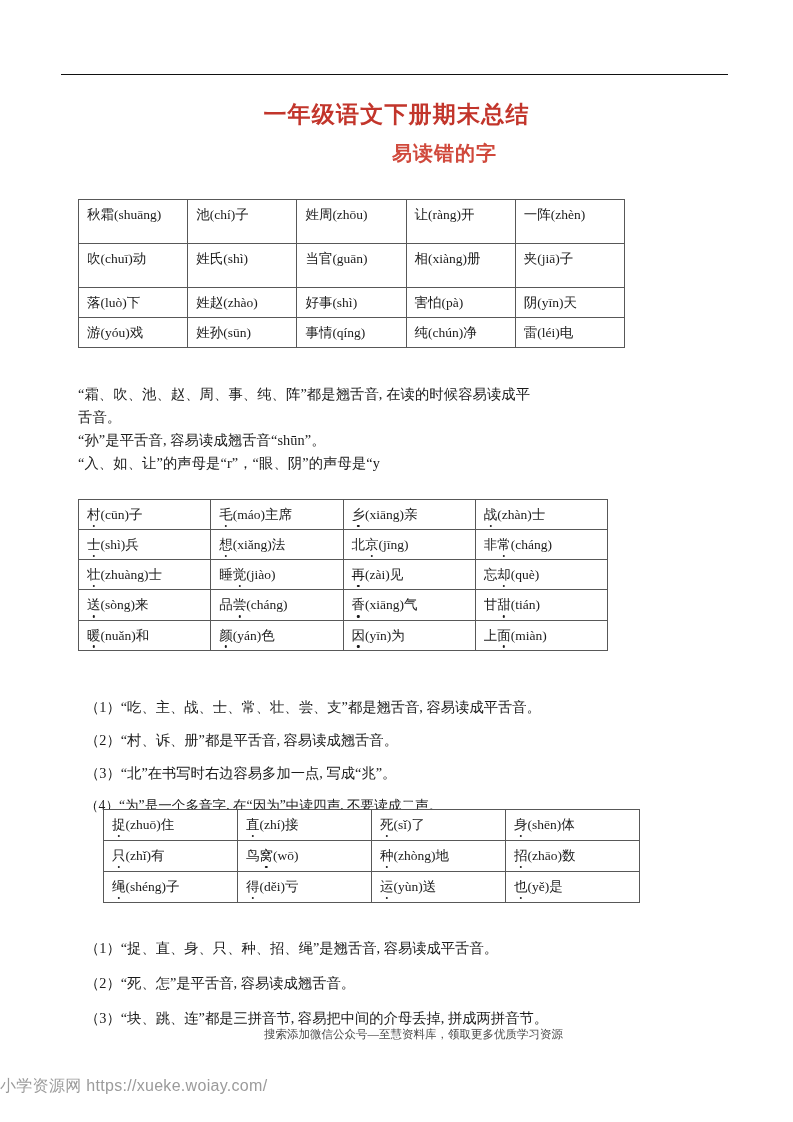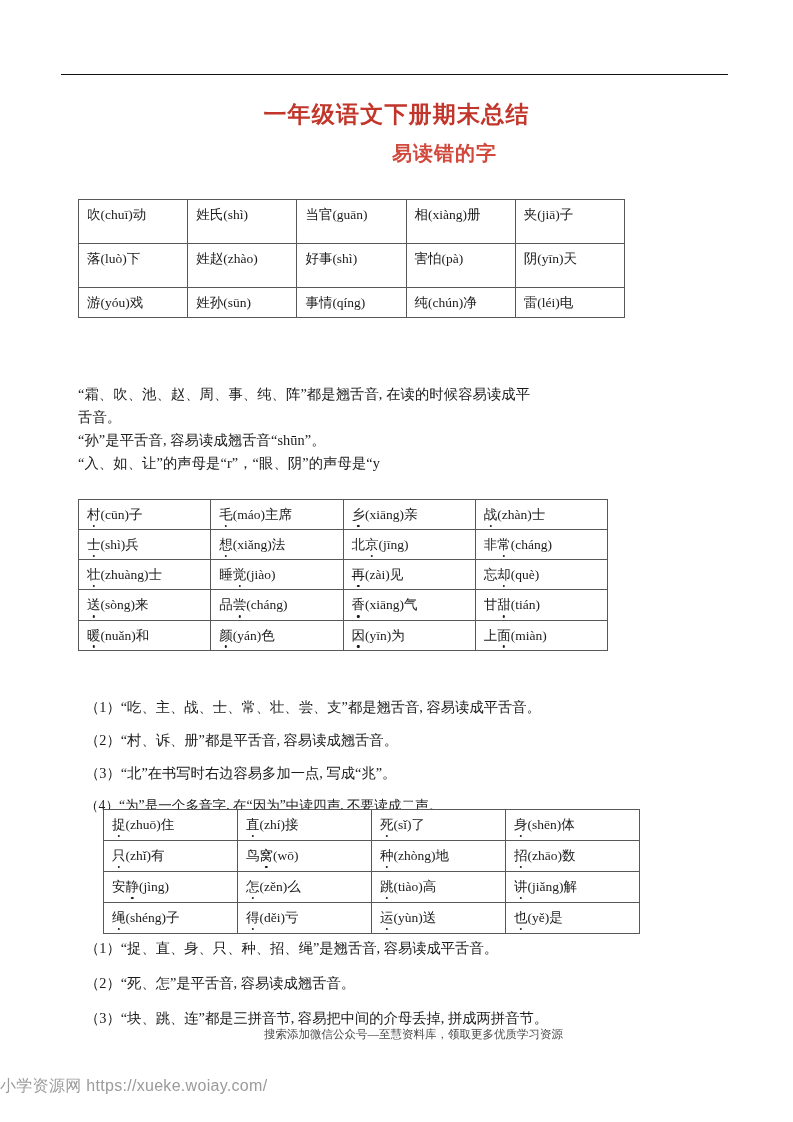--- a/index.html
+++ b/index.html
@@ -159,20 +159,27 @@
 <div class="page">
 
   <div class="top-rule"></div>
 
   <div class="title-main">一年级语文下册期末总结</div>
   <div class="title-sub">易读错的字</div>
 
   <table class="vocab" id="table-one">
     <tbody>
         <tr>
+          <td>秋霜(shuāng)</td>
+          <td>池(chí)子</td>
+          <td>姓周(zhōu)</td>
+          <td>让(ràng)开</td>
+          <td>一阵(zhèn)</td>
+        </tr>
+        <tr>
           <td>吹(chuī)动</td>
           <td>姓氏(shì)</td>
           <td>当官(guān)</td>
           <td>相(xiàng)册</td>
           <td>夹(jiā)子</td>
         </tr>
         <tr>
           <td>落(luò)下</td>
           <td>姓赵(zhào)</td>
           <td>好事(shì)</td>
@@ -246,26 +253,20 @@
           <td><span class="dot">死</span><span>(sǐ)了</span></td>
           <td><span class="dot">身</span><span>(shēn)体</span></td>
         </tr>
         <tr>
           <td><span class="dot">只</span><span>(zhǐ)有</span></td>
           <td><span>鸟</span><span class="dot">窝</span><span>(wō)</span></td>
           <td><span class="dot">种</span><span>(zhòng)地</span></td>
           <td><span class="dot">招</span><span>(zhāo)数</span></td>
         </tr>
         <tr>
-          <td><span>安</span><span class="dot">静</span><span>(jìng)</span></td>
-          <td><span class="dot">怎</span><span>(zěn)么</span></td>
-          <td><span class="dot">跳</span><span>(tiào)高</span></td>
-          <td><span class="dot">讲</span><span>(jiǎng)解</span></td>
-        </tr>
-        <tr>
           <td><span class="dot">绳</span><span>(shéng)子</span></td>
           <td><span class="dot">得</span><span>(děi)亏</span></td>
           <td><span class="dot">运</span><span>(yùn)送</span></td>
           <td><span class="dot">也</span><span>(yě)是</span></td>
         </tr>
       </tbody>
   </table>
 
   <div class="numlist" id="list-three">
       <span class="item">（1）“捉、直、身、只、种、招、绳”是翘舌音, 容易读成平舌音。</span>

